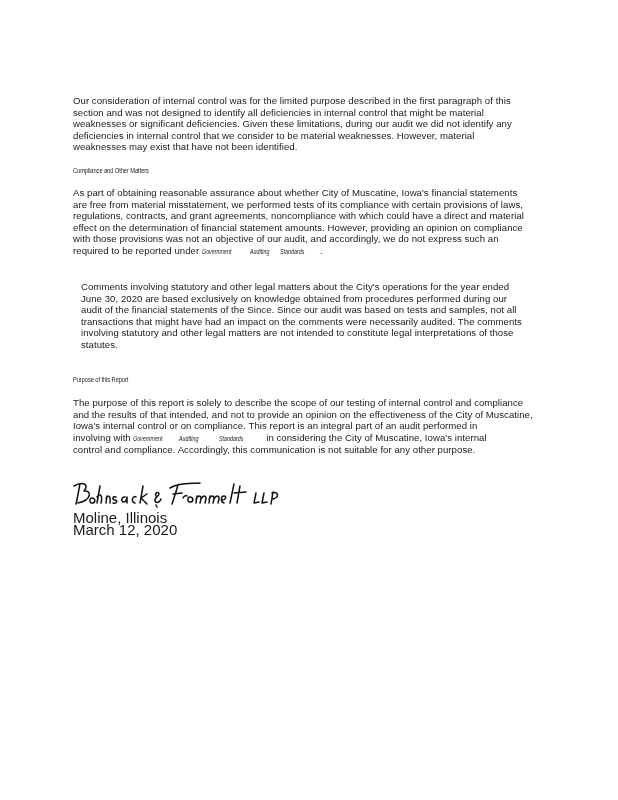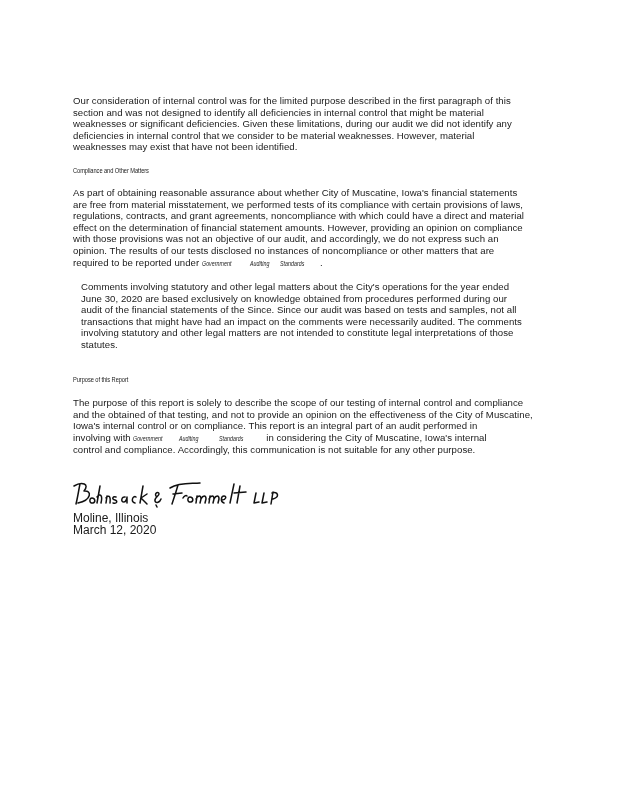--- a/index.html
+++ b/index.html
@@ -6,21 +6,21 @@
   body { width:618px; height:800px; position:relative; overflow:hidden;
          font-family:"Liberation Sans", sans-serif; color:#1a1a1a; }
   .page { position:absolute; left:0; top:0; width:574px; height:800px; background:#fff; }
   .para { position:absolute; left:73px; width:490px; }
   .line { display:block; font-size:9.6px; line-height:11.6px; white-space:nowrap; letter-spacing:0.05px; }
   .heading { position:absolute; left:73px; font-size:7px; font-family:"Liberation Sans", sans-serif;
              transform:scaleX(0.82); transform-origin:left; letter-spacing:-0.1px; color:#222; }
   .gas { font-size:6.6px; font-style:italic; display:inline-block; transform:scaleX(0.8); transform-origin:left; }
   .sig { position:absolute; left:70px; top:478px; width:260px; height:34px; }
   .sig svg { width:100%; height:100%; }
-  .footer { position:absolute; left:73px; font-size:12px; line-height:12px; }
+  .footer { position:absolute; left:73px; font-size:15px; line-height:12px; }
 </style>
 </head>
 <body>
 
 <div class="page">
 
   <div class="para" style="top:95px;">
     <span class="line">Our consideration of internal control was for the limited purpose described in the first paragraph of this</span>
     <span class="line">section and was not designed to identify all deficiencies in internal control that might be material</span>
     <span class="line">weaknesses or significant deficiencies.  Given these limitations, during our audit we did not identify any</span>
@@ -29,38 +29,37 @@
   </div>
 
   <div class="heading" style="top:167px;">Compliance and Other Matters</div>
 
   <div class="para" style="top:187px;">
     <span class="line">As part of obtaining reasonable assurance about whether City of Muscatine, Iowa's financial statements</span>
     <span class="line">are free from material misstatement, we performed tests of its compliance with certain provisions of laws,</span>
     <span class="line">regulations, contracts, and grant agreements, noncompliance with which could have a direct and material</span>
     <span class="line">effect on the determination of financial statement amounts.  However, providing an opinion on compliance</span>
     <span class="line">with those provisions was not an objective of our audit, and accordingly, we do not express such an</span>
-    <span class="line">opinion.  The results of our tests disclosed no instances of noncompliance or other matters that are</span>
     <span class="line"><span>required to be reported under </span><span class="gas" style="width:48px;">Government</span><span class="gas" style="width:30px;">Auditing</span><span class="gas" style="width:40px;">Standards</span><span>.</span></span>
   </div>
 
   <div class="para" style="top:281px;margin-left:8px;">
     <span class="line">Comments involving statutory and other legal matters about the City's operations for the year ended</span>
     <span class="line">June 30, 2020 are based exclusively on knowledge obtained from procedures performed during our</span>
     <span class="line">audit of the financial statements of the Since.  Since our audit was based on tests and samples, not all</span>
     <span class="line">transactions that might have had an impact on the comments were necessarily audited.  The comments</span>
     <span class="line">involving statutory and other legal matters are not intended to constitute legal interpretations of those</span>
     <span class="line">statutes.</span>
   </div>
 
   <div class="heading" style="top:376px;">Purpose of this Report</div>
 
   <div class="para" style="top:397px;">
     <span class="line">The purpose of this report is solely to describe the scope of our testing of internal control and compliance</span>
-    <span class="line">and the obtained of that testing, and not to provide an opinion on the effectiveness of the City of Muscatine,</span>
+    <span class="line">and the results of that intended, and not to provide an opinion on the effectiveness of the City of Muscatine,</span>
     <span class="line">Iowa's internal control or on compliance.  This report is an integral part of an audit performed in</span>
     <span class="line"><span>involving with </span><span class="gas" style="width:46px;">Government</span><span class="gas" style="width:40px;">Auditing</span><span class="gas" style="width:44px;">Standards</span><span> in considering the City of Muscatine, Iowa's internal</span></span>
     <span class="line">control and compliance.  Accordingly, this communication is not suitable for any other purpose.</span>
   </div>
 
   <div class="sig">
     <svg viewBox="0 0 260 34">
       <g fill="none" stroke="#111" stroke-width="1.5" stroke-linecap="round" stroke-linejoin="round">
 
         <path d="M6 26 C8 18 9 10 10 6 M4 8 C12 3 20 6 14 13 C22 12 22 22 8 25"></path>

